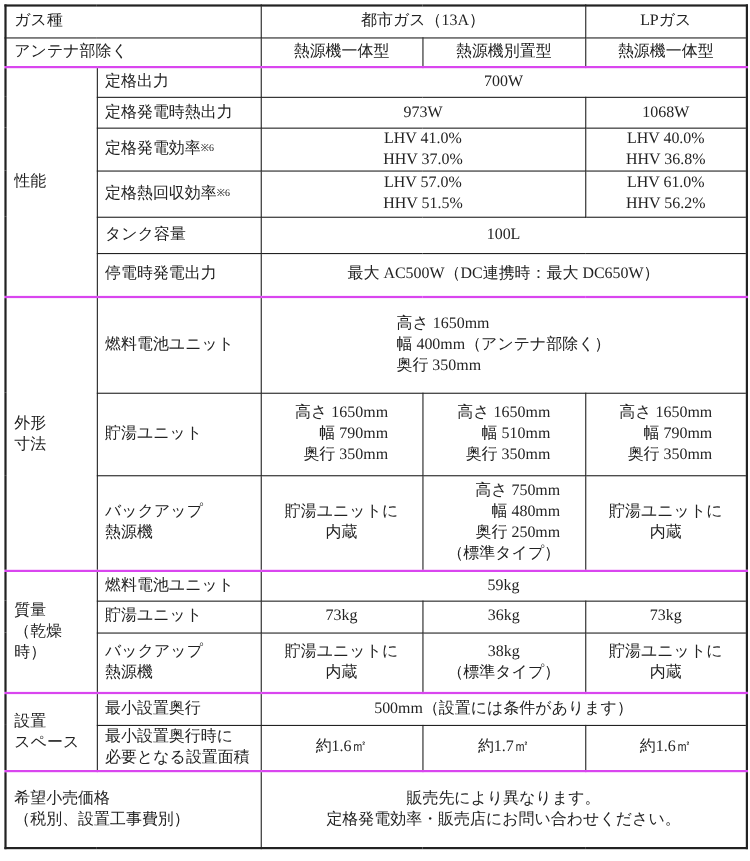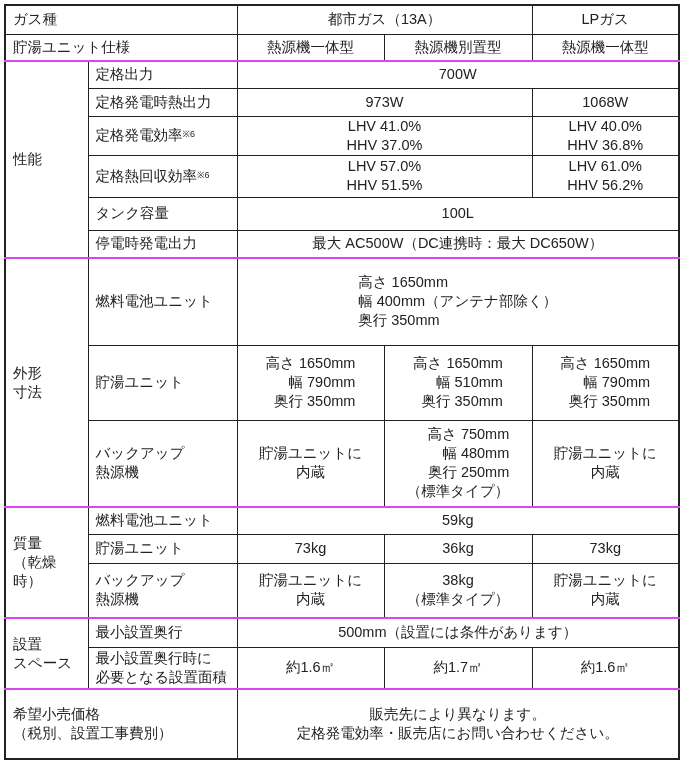--- a/index.html
+++ b/index.html
@@ -1,21 +1,21 @@
 <!DOCTYPE html>
 <html><head>
 <meta charset="utf-8">
 <style>
   html, body { margin: 0; padding: 0; background: #ffffff; }
   body { width: 682px; height: 783px; overflow: hidden; }
   .spec-table {
     position: absolute; left: 4px; top: 4px;
     border-collapse: collapse;
     table-layout: fixed;
-    font-family: Liberation Sans, sans-serif;
+    font-family: Liberation Serif, serif;
     font-size: 14.5px;
     color: #222;
     border: 2px solid #222;
   }
   .spec-table td {
     border: 1px solid #222;
     padding: 0 7px;
     line-height: 19px;
     vertical-align: middle;
     white-space: pre-line;
@@ -38,21 +38,21 @@
       <col style="width:148px">
       <col style="width:147px">
   </colgroup>
   <tbody>
     <tr style="height:29px">
       <td class="l" colspan="2">ガス種</td>
       <td class="c" colspan="2">都市ガス（13A）</td>
       <td class="c">LPガス</td>
     </tr>
     <tr style="height:27px">
-      <td class="l" colspan="2">貯湯ユニット仕様</td>
+      <td class="l" colspan="2">アンテナ部除く</td>
       <td class="c">熱源機一体型</td>
       <td class="c">熱源機別置型</td>
       <td class="c">熱源機一体型</td>
     </tr>
 
     <tr class="thick-top" style="height:27px">
       <td class="l" rowspan="6">性能</td>
       <td class="l">定格出力</td>
       <td class="c" colspan="3">700W</td>
     </tr>
@@ -72,21 +72,21 @@
       <td class="l"><span>定格熱回収効率</span><span class="sup">※6</span></td>
       <td class="c" colspan="2">LHV 57.0%
 HHV 51.5%</td>
       <td class="c">LHV 61.0%
 HHV 56.2%</td>
     </tr>
     <tr style="height:33px">
       <td class="l">タンク容量</td>
       <td class="c" colspan="3">100L</td>
     </tr>
-    <tr style="height:28px">
+    <tr style="height:40px">
       <td class="l">停電時発電出力</td>
       <td class="c" colspan="3">最大 AC500W（DC連携時：最大 DC650W）</td>
     </tr>
 
     <tr class="thick-top" style="height:87px">
       <td class="l" rowspan="3">外形
 寸法</td>
       <td class="l">燃料電池ユニット</td>
       <td class="c" colspan="3"><span class="dims-left">高さ  1650mm
    幅    400mm（アンテナ部除く）

